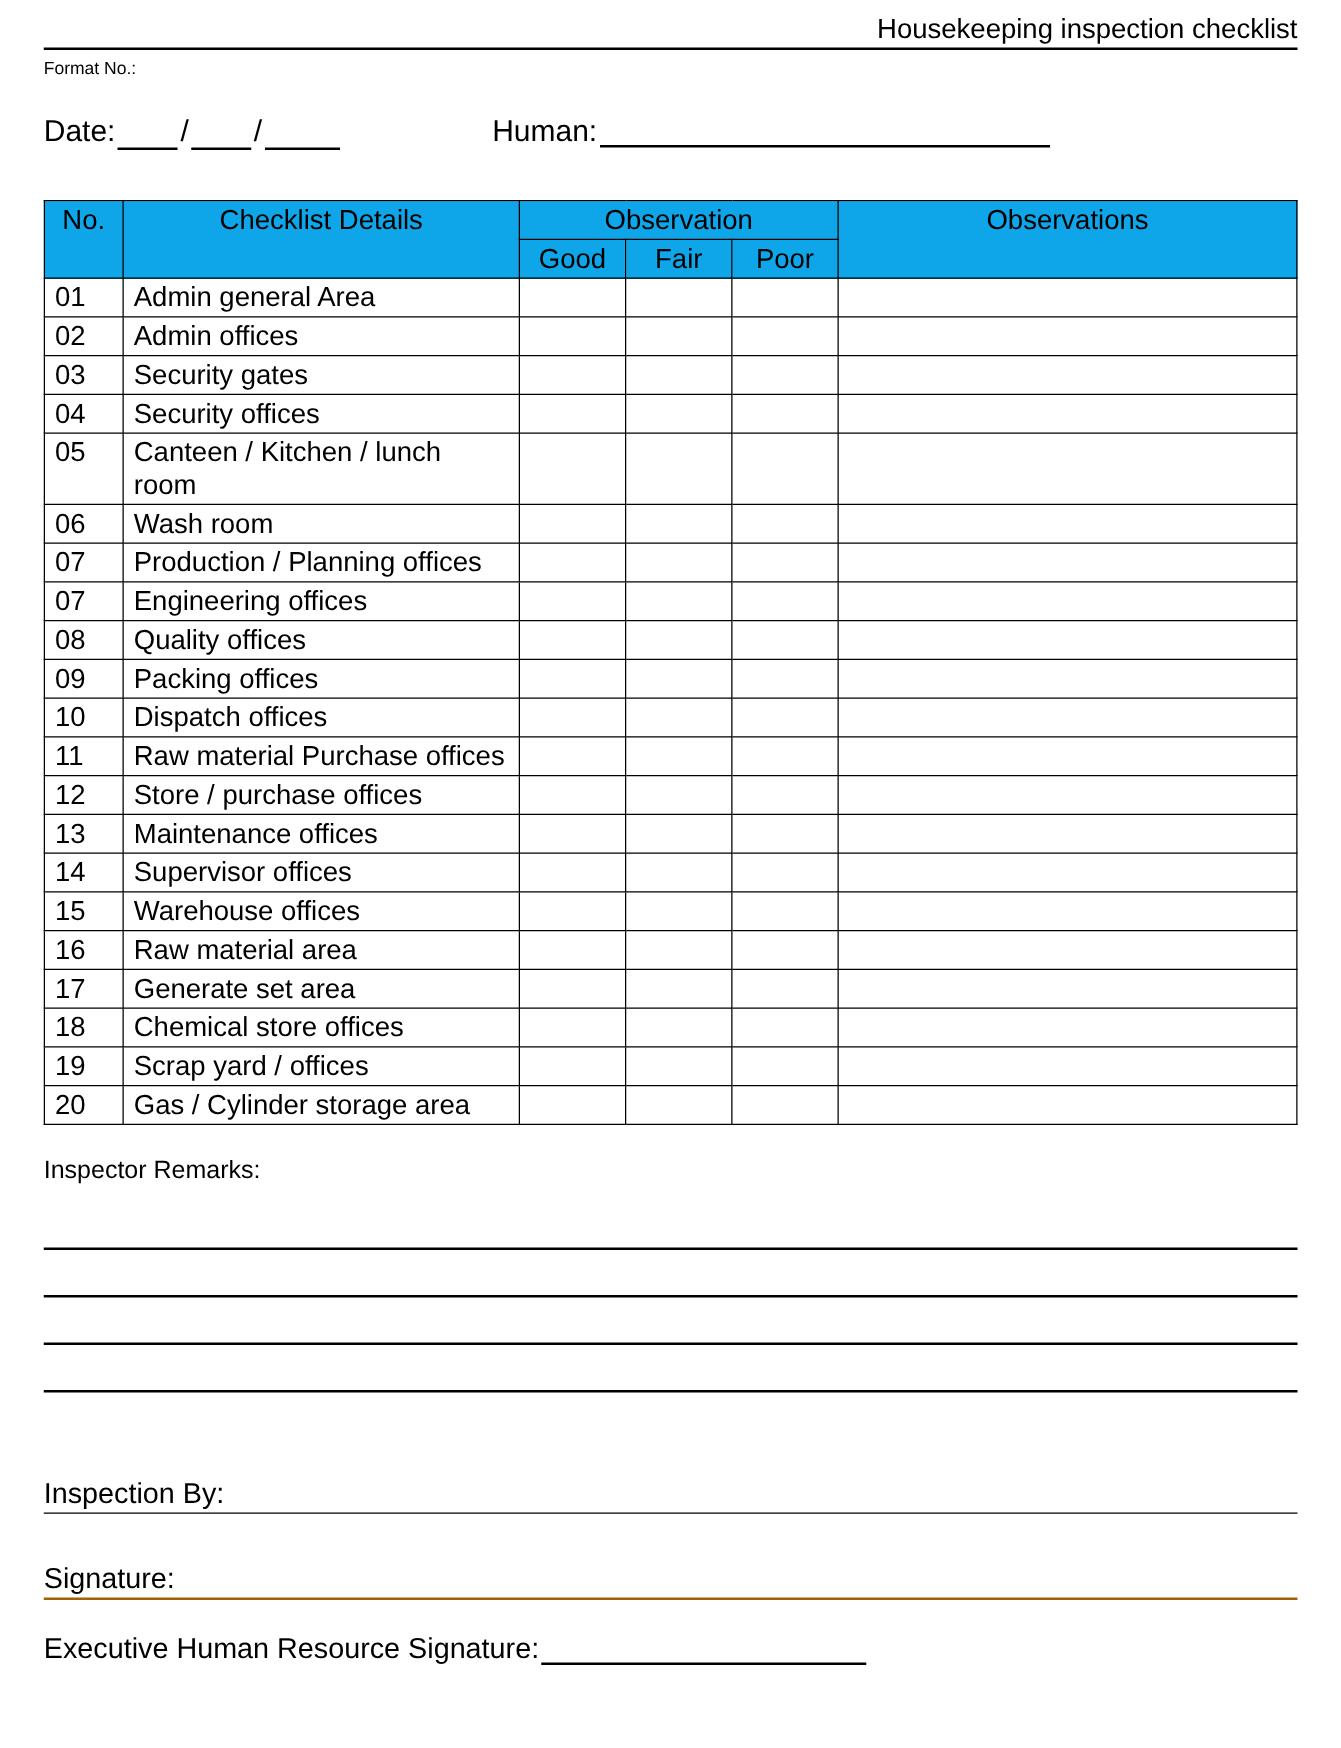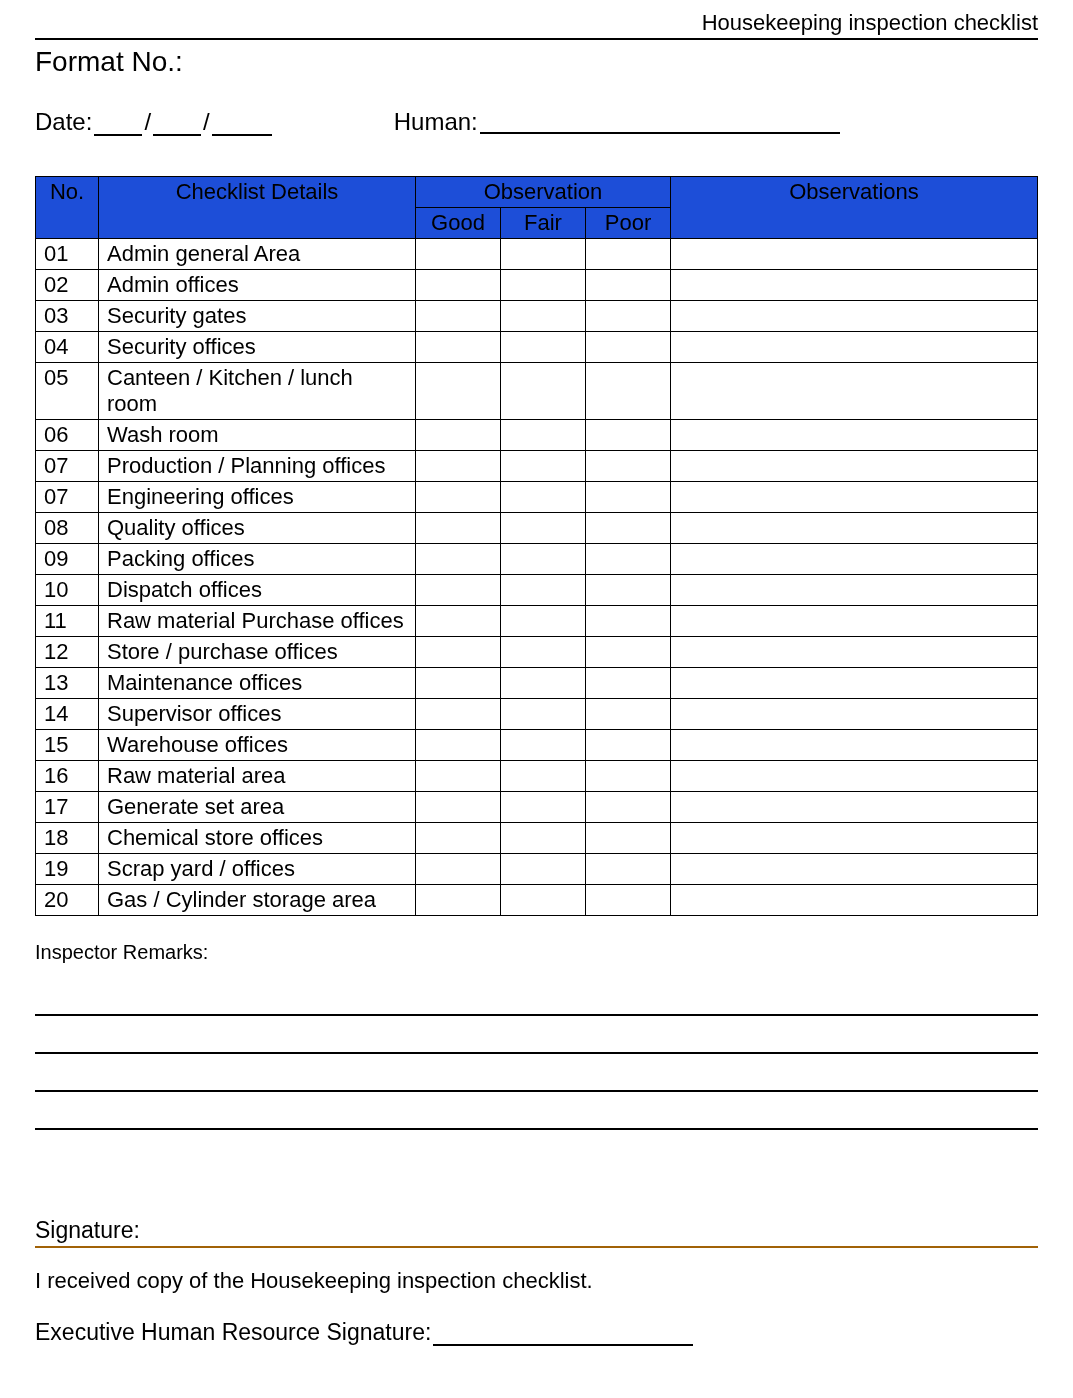--- a/index.html
+++ b/index.html
@@ -14,21 +14,21 @@
     padding: 10px 35px 40px 35px;
   }
   .title {
     font-size: 22px;
     text-align: right;
     border-bottom: 2px solid #000;
     padding-bottom: 2px;
     margin-bottom: 6px;
   }
   .format-line {
-    font-size: 28px;
+    font-size: 14px;
     margin-bottom: 30px;
   }
   .meta-row {
     display: flex;
     font-size: 24px;
     margin-bottom: 40px;
   }
   .date-block {
     display: flex;
     align-items: flex-end;
@@ -50,21 +50,21 @@
     border-collapse: collapse;
     width: 100%;
     font-size: 22px;
   }
   table.checklist th, table.checklist td {
     border: 1px solid #000;
     padding: 2px 8px;
     vertical-align: top;
   }
   table.checklist th {
-    background: #1d4ed8;
+    background: #0ea5e9;
     font-weight: normal;
     text-align: center;
   }
   table.checklist td.no-col {
     width: 46px;
   }
   table.checklist td.detail-col {
     width: 300px;
   }
   table.checklist td.obs-col {
@@ -315,27 +315,29 @@
   </table>
 
   <div class="remarks-label">Inspector Remarks:</div>
   <div class="remarks-line"></div>
   <div class="remarks-line"></div>
   <div class="remarks-line"></div>
   <div class="remarks-line"></div>
 
   <div class="section-gap"></div>
 
+  <div class="field-line">
+    <span>Inspection By:</span>
+  </div>
 
   <div style="height:20px"></div>
 
   <div class="field-line thick">
     <span>Signature:</span>
   </div>
 
-  <div class="ack-text">I received copy of the Housekeeping inspection checklist.</div>
 
   <div class="hr-sig">
     <span>Executive Human Resource Signature:</span>
     <span class="blank"></span>
   </div>
 
 </div>
 
 </body></html>

